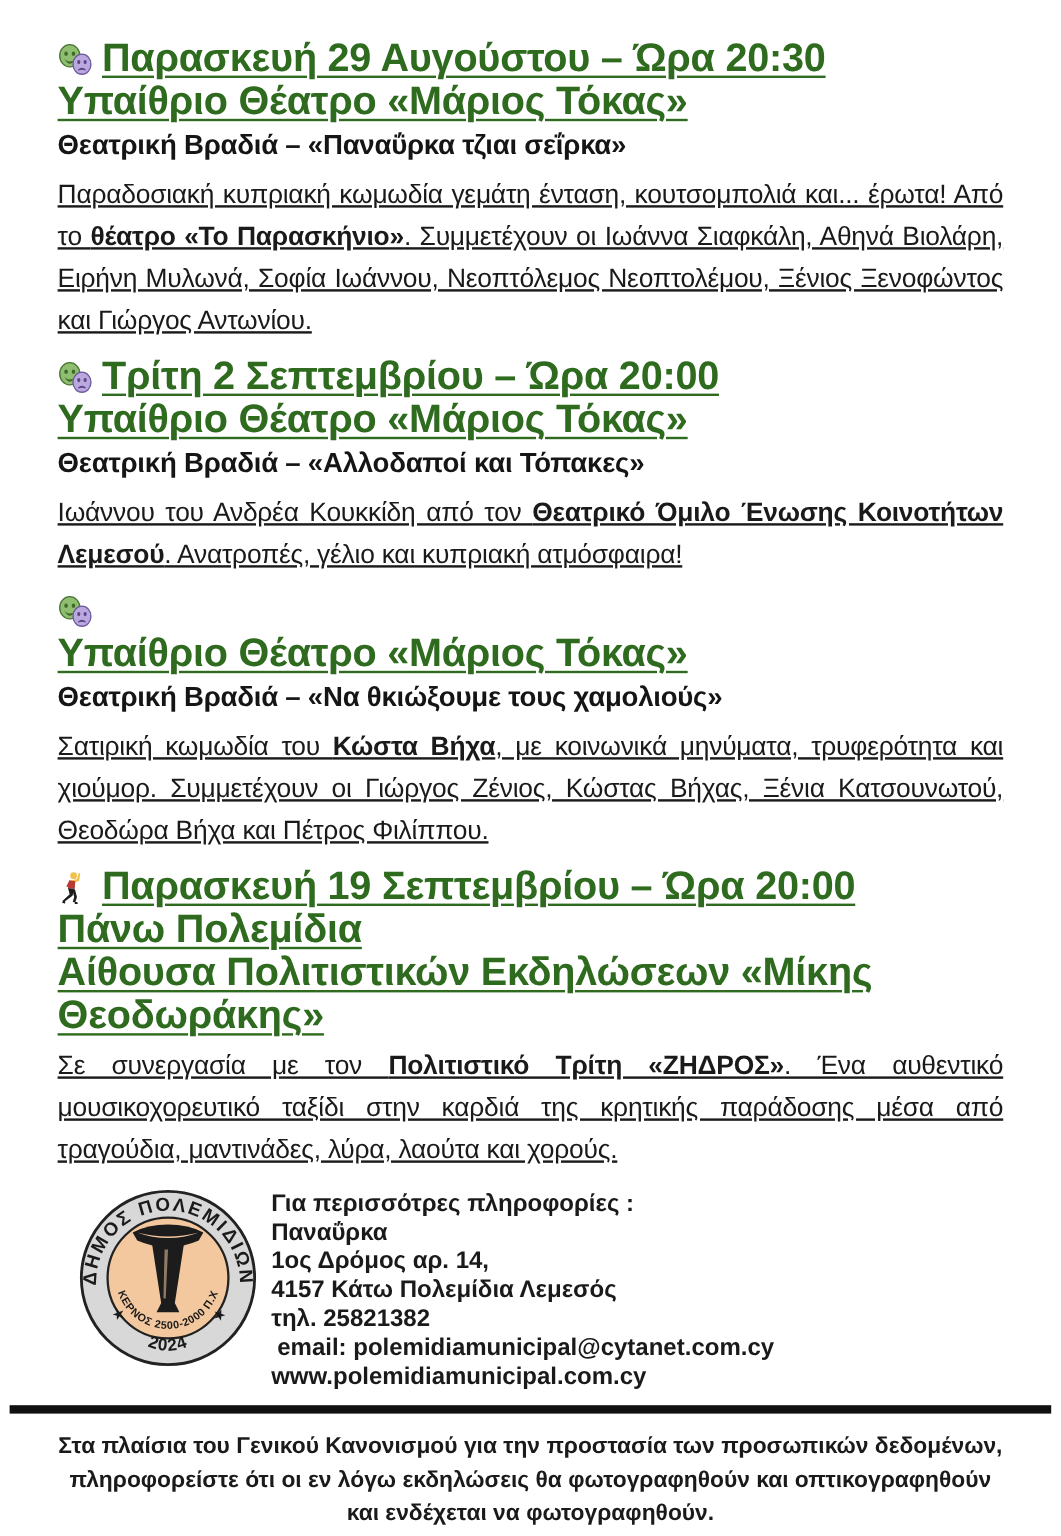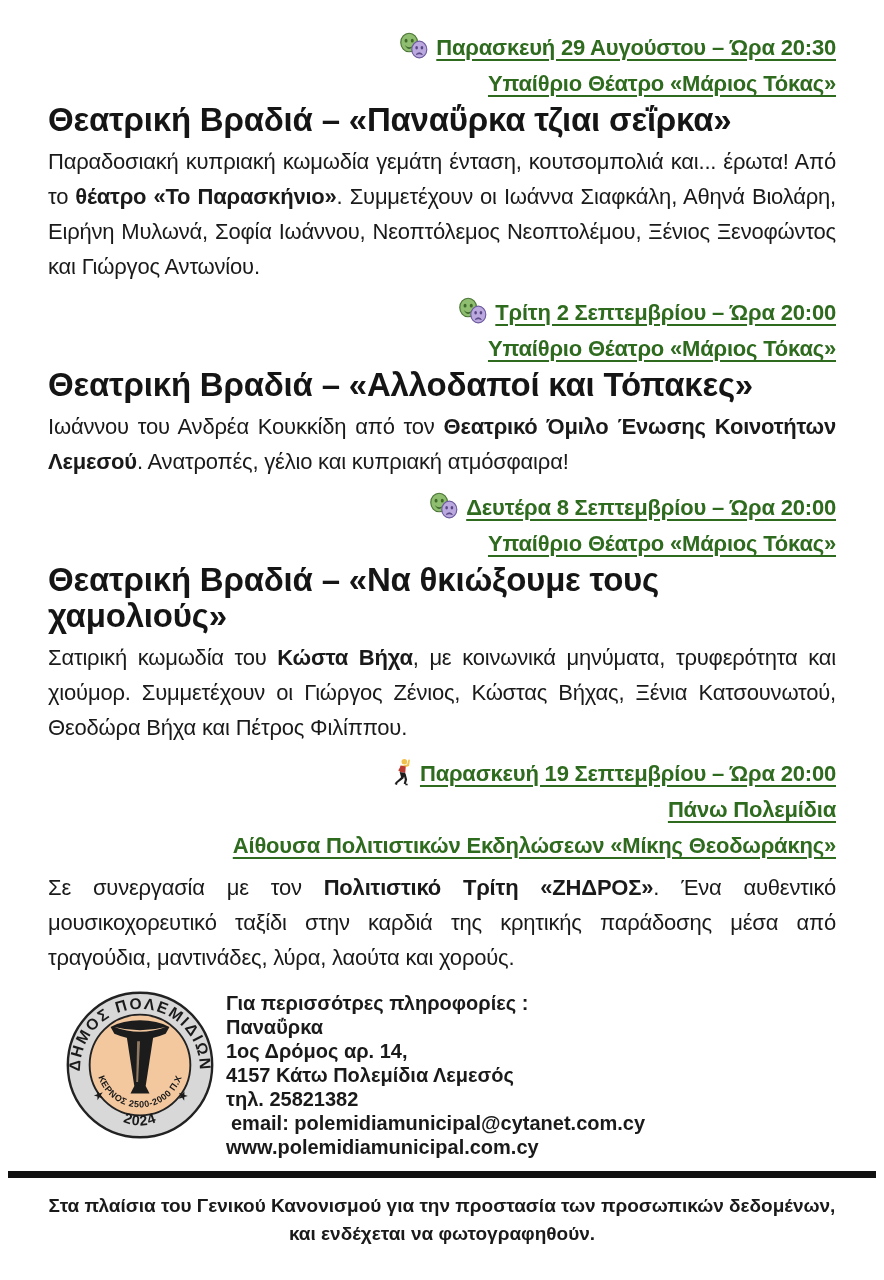--- a/index.html
+++ b/index.html
@@ -10,53 +10,53 @@
     font-family: "Liberation Sans", "DejaVu Sans", sans-serif;
     overflow: hidden;
     position: relative;
   }
   .content { padding: 30px 48px 0 48px; }
 
   
   .event { margin-bottom: 11px; }
   .green-line {
     margin: 0;
-    font-size: 22px;
+    font-size: 33px;
     font-weight: bold;
     line-height: 36px;
     color: #2e6b1e;
     letter-spacing: -0.2px;
-    text-align: right;
   }
   .green-underline {
     text-decoration: underline;
     text-decoration-thickness: 2px;
     text-underline-offset: 4px;
   }
   .event-icon {
     display: inline-block;
     width: 30px; height: 28px;
     vertical-align: -5px;
     margin-right: 7px;
   }
   .black-title {
     margin: 0;
-    font-size: 33px;
+    font-size: 23px;
     font-weight: bold;
     line-height: 36px;
     color: #151515;
     letter-spacing: -0.2px;
   }
   .body-text {
     margin: 6px 0 0 0;
     font-size: 22px;
     line-height: 35px;
     text-align: justify;
     letter-spacing: -0.2px;
     color: #1a1a1a;
+    text-decoration: underline;
   }
   .body-text strong { font-weight: bold; }
 
   
   .footer-info {
     display: flex;
     align-items: flex-start;
     margin-top: 14px;
     padding-left: 16px;
   }
@@ -129,21 +129,21 @@
   <section class="event">
     <h2 class="green-line"><span class="event-icon"><svg viewBox="0 0 34 30" width="30" height="28">
             <ellipse cx="11.5" cy="11" rx="9.5" ry="10.5" fill="#8fbe70" stroke="#4a7534" stroke-width="1.3"></ellipse>
             <ellipse cx="8" cy="9" rx="1.7" ry="2.1" fill="#3e6b2a"></ellipse>
             <ellipse cx="15" cy="9" rx="1.7" ry="2.1" fill="#3e6b2a"></ellipse>
             <path d="M6.5 14 Q11.5 19 16.5 14 Q11.5 23 6.5 14 Z" fill="#3e6b2a"></path>
             <ellipse cx="23" cy="19" rx="8.5" ry="9.5" fill="#bba8de" stroke="#6c5a9e" stroke-width="1.3"></ellipse>
             <ellipse cx="20" cy="17" rx="1.5" ry="1.9" fill="#574784"></ellipse>
             <ellipse cx="26" cy="17" rx="1.5" ry="1.9" fill="#574784"></ellipse>
             <path d="M19.5 24.5 Q23 21 26.5 24.5 Q23 23 19.5 24.5 Z" fill="#574784" stroke="#574784" stroke-width="1"></path>
-          </svg></span><span class="green-underline">Δευτέρα 8 Σεπτεμβρίου – Ώρα 20:00</span></h2>
+          </svg></span></h2>
     <h2 class="green-line"><span class="green-underline">Υπαίθριο Θέατρο «Μάριος Τόκας»</span></h2>
     <h3 class="black-title">Θεατρική Βραδιά – «Να θκιώξουμε τους χαμολιούς»</h3>
     <p class="body-text"><span>Σατιρική κωμωδία του </span><strong>Κώστα Βήχα</strong><span>, με κοινωνικά μηνύματα, τρυφερότητα και χιούμορ.  Συμμετέχουν οι Γιώργος Ζένιος, Κώστας Βήχας, Ξένια Κατσουνωτού, Θεοδώρα Βήχα και Πέτρος Φιλίππου.</span></p>
   </section>
 
   <section class="event">
     <h2 class="green-line"><span class="event-icon"><svg viewBox="0 0 22 30" width="22" height="28">
             <circle cx="13.5" cy="4" r="3" fill="#f0c14b"></circle>
             <path d="M10 8.5 L16.5 7 L18 1.5 L19.5 2 L18.5 8.5 L13 10.5 Z" fill="#f0c14b"></path>
             <path d="M9.5 8 L15 9 L14.5 16 L8.5 15 Z" fill="#b93a32"></path>
@@ -197,14 +197,15 @@
       <div class="email-line">email: polemidiamunicipal@cytanet.com.cy</div>
       <div>www.polemidiamunicipal.com.cy</div>
     </div>
   </div>
 
 </div>
 
 <div class="bar top-bar"></div>
 <div class="disclaimer">
   <div>Στα πλαίσια του Γενικού Κανονισμού για την προστασία των προσωπικών δεδομένων,</div>
+  <div>πληροφορείστε ότι οι εν  λόγω εκδηλώσεις θα φωτογραφηθούν και οπτικογραφηθούν</div>
   <div>και ενδέχεται να φωτογραφηθούν.</div>
 </div>
 
 </body></html>

